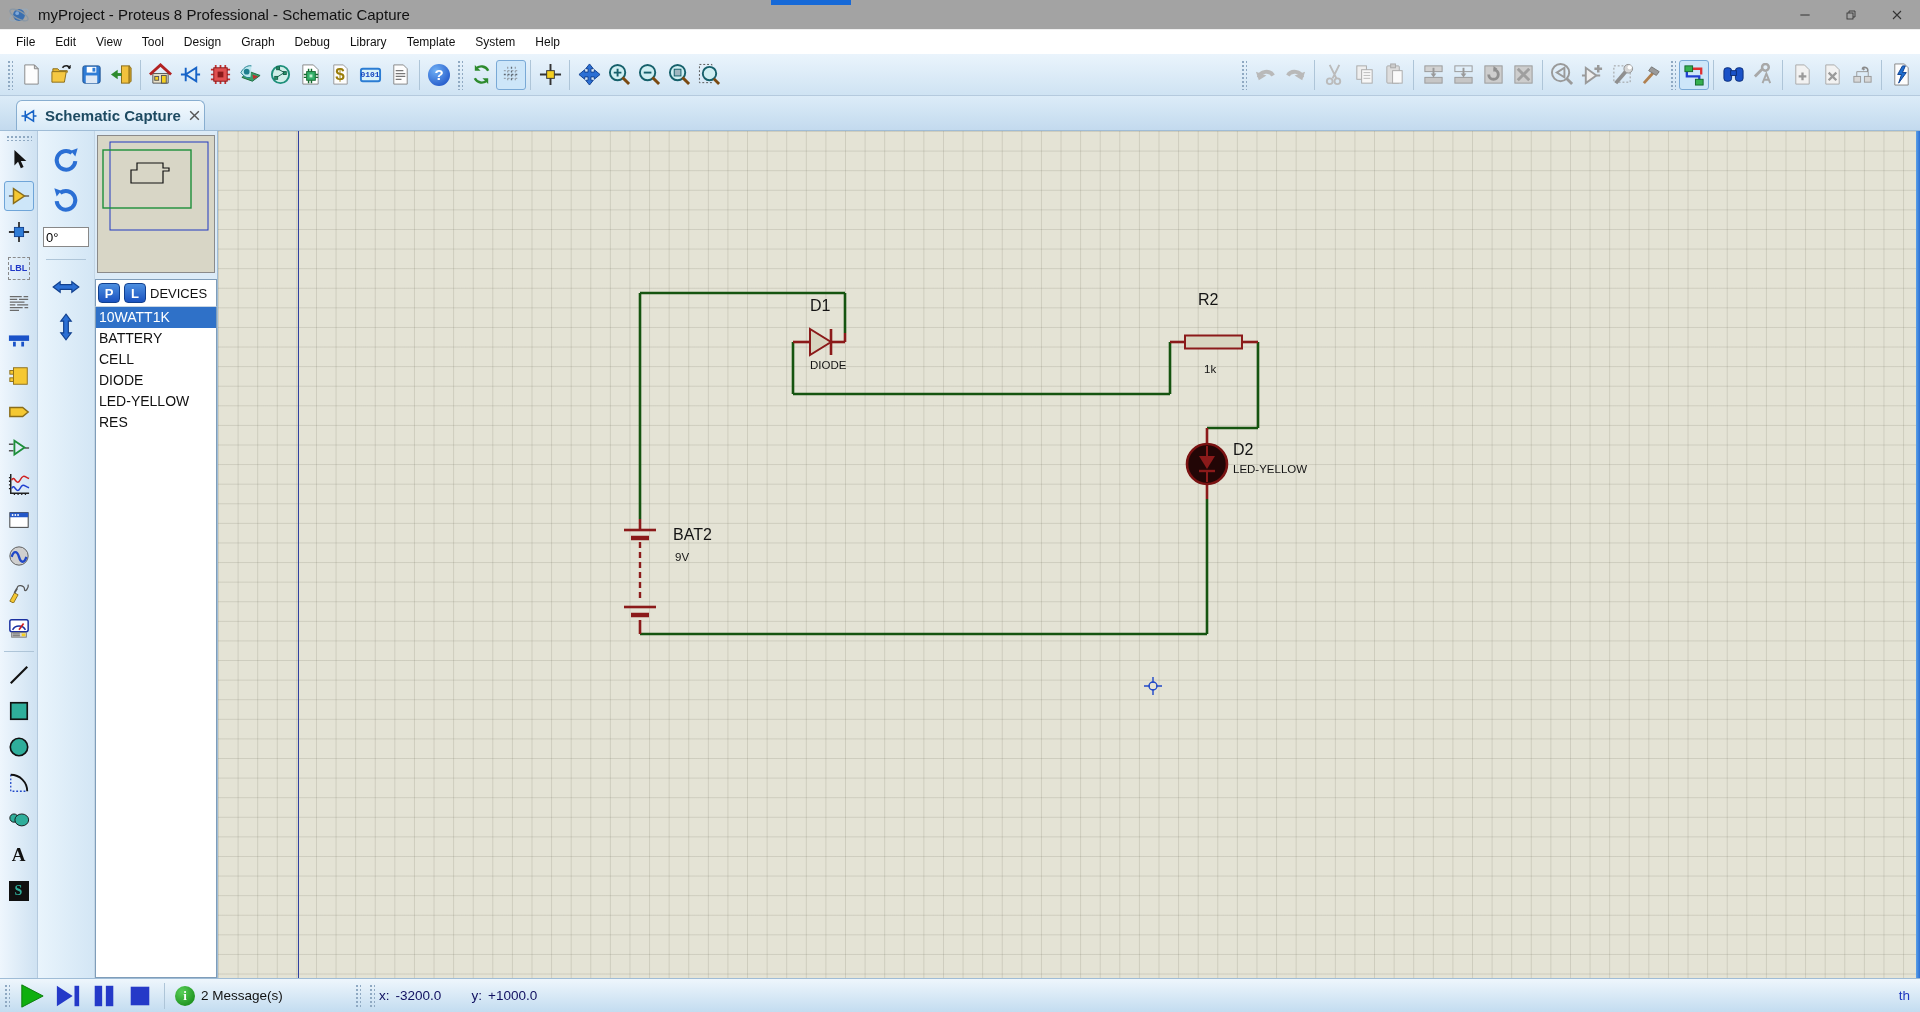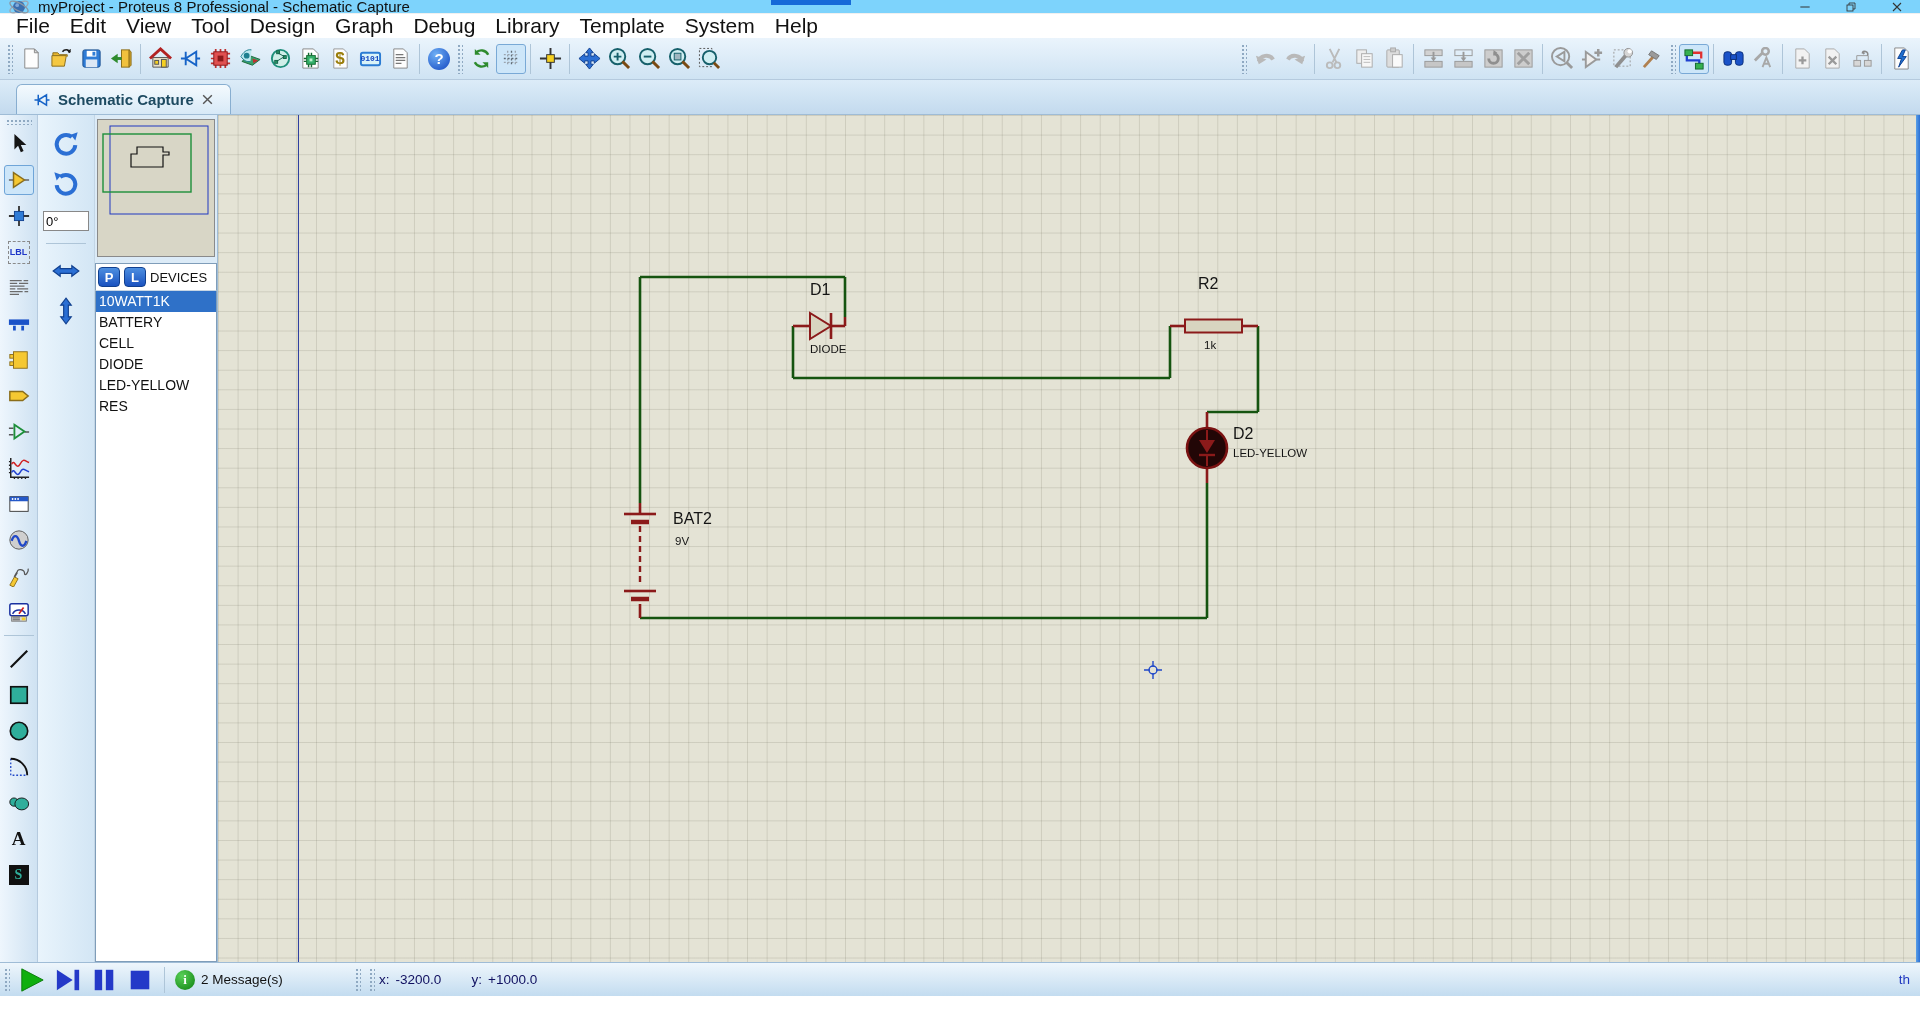--- a/index.html
+++ b/index.html
@@ -1,31 +1,31 @@
 <!DOCTYPE html>
 <html><head>
 <meta charset="utf-8">
 <style>
   * { margin:0; padding:0; box-sizing:border-box; }
   html,body { width:1920px; height:1012px; overflow:hidden;
     font-family:"Liberation Sans", sans-serif; background:#fff; }
 
   
-  .titlebar { height:14px; background:#7dd3fc; display:flex; align-items:center; position:relative;
+  .titlebar { height:30px; background:#a3a3a3; display:flex; align-items:center; position:relative;
     border-bottom:1px solid #f0f0f0; }
   .appicon { width:22px; height:22px; margin:0 8px 0 8px; }
   .title-text { font-size:15px; color:#111; }
   .top-strip { position:absolute; left:771px; top:0; width:80px; height:5px; background:#1669d8; }
   .wincontrols { margin-left:auto; display:flex; height:30px; }
   .winbtn { width:46px; height:30px; display:flex; align-items:center; justify-content:center; }
   .winbtn svg { width:16px; height:16px; }
 
   
   .menubar { height:24px; background:#fff; display:flex; align-items:center; padding-left:6px; }
-  .menu-item { font-size:21px; color:#111; padding:2px 10px; cursor:default; }
+  .menu-item { font-size:12px; color:#111; padding:2px 10px; cursor:default; }
 
   
   .toolbar { height:42px; background:linear-gradient(#eaf4fc,#cfe3f3);
     display:flex; align-items:center; padding:0 4px; border-bottom:1px solid #b5cade; }
   .ti { width:30px; height:30px; display:flex; align-items:center; justify-content:center;
     border:1px solid transparent; border-radius:3px; position:relative; flex:0 0 auto; }
   .ti svg { width:23px; height:23px; }
   .ti.sel { background:#cde6f9; border-color:#79a9d6; }
   .tsep { width:1px; height:30px; background:#aec5d8; margin:0 4px; flex:0 0 auto; }
   .tgrip { width:6px; height:30px; margin:0 3px; flex:0 0 auto;
@@ -35,21 +35,21 @@
     display:flex; align-items:center; justify-content:center; pointer-events:none; }
   .help-circle { width:22px; height:22px; border-radius:50%;
     background:radial-gradient(circle at 35% 30%,#6fb0f5,#1245c0); display:flex; align-items:center; justify-content:center; }
   .help-circle span { color:#fff; font-weight:bold; font-size:15px; }
   .dollar { font-size:17px; font-weight:bold; color:#9a7d0a; }
   .codetxt { font-family:"Liberation Mono",monospace; font-size:8px; font-weight:bold; color:#1245c0; letter-spacing:0; }
 
   
   .tabbar { height:35px; background:linear-gradient(#dcecf8,#c3daee); display:flex; align-items:flex-end;
     border-bottom:1px solid #9fbcd6; }
-  .tab { margin-left:16px; height:30px; display:flex; align-items:center; gap:7px; padding:0 16px;
+  .tab { margin-left:16px; height:30px; display:flex; align-items:center; gap:7px; padding:0 3px;
     background:linear-gradient(#f4fafe,#d7e9f7); border:1px solid #88aed0; border-bottom:none;
     border-radius:6px 6px 0 0; }
   .tab svg.dico { width:18px; height:18px; }
   .tab-label { font-size:15px; font-weight:bold; color:#1d4a61; }
   .tab-close svg { width:13px; height:13px; display:block; }
 
   
   .main { height:847px; display:flex; position:relative; }
   .right-strip { position:absolute; right:0; top:0; bottom:0; width:4px;
     background:linear-gradient(90deg,#5aa0e8,#2b6fd4); }
@@ -756,21 +756,21 @@
         <path d="M33 267H51" stroke-width="4.5"></path>
         <path d="M42 271V331" stroke-width="2.4" stroke-dasharray="6 4"></path>
         <path d="M26 336H58" stroke-width="2.6"></path>
         <path d="M33 344H51" stroke-width="4.5"></path>
       </g>
     </svg>
 
     <div class="clbl-big" style="left:592px; top:166px;">D1</div>
     <div class="clbl-small" style="left:592px; top:228px;">DIODE</div>
     <div class="clbl-big" style="left:980px; top:160px;">R2</div>
-    <div class="clbl-small" style="left:986px; top:224px;">1k</div>
+    <div class="clbl-small" style="left:986px; top:232px;">1k</div>
     <div class="clbl-big" style="left:1015px; top:310px;">D2</div>
     <div class="clbl-small" style="left:1015px; top:332px;">LED-YELLOW</div>
     <div class="clbl-big" style="left:455px; top:395px;">BAT2</div>
     <div class="clbl-small" style="left:457px; top:420px;">9V</div>
 
     <svg class="cursor" width="18" height="18">
       <circle cx="9" cy="9" r="4" fill="none" stroke="#2048c8" stroke-width="1.4"></circle>
       <path d="M9 0v6M9 12v6M0 9h6M12 9h6" stroke="#2048c8" stroke-width="1.4"></path>
     </svg>
   </div>

